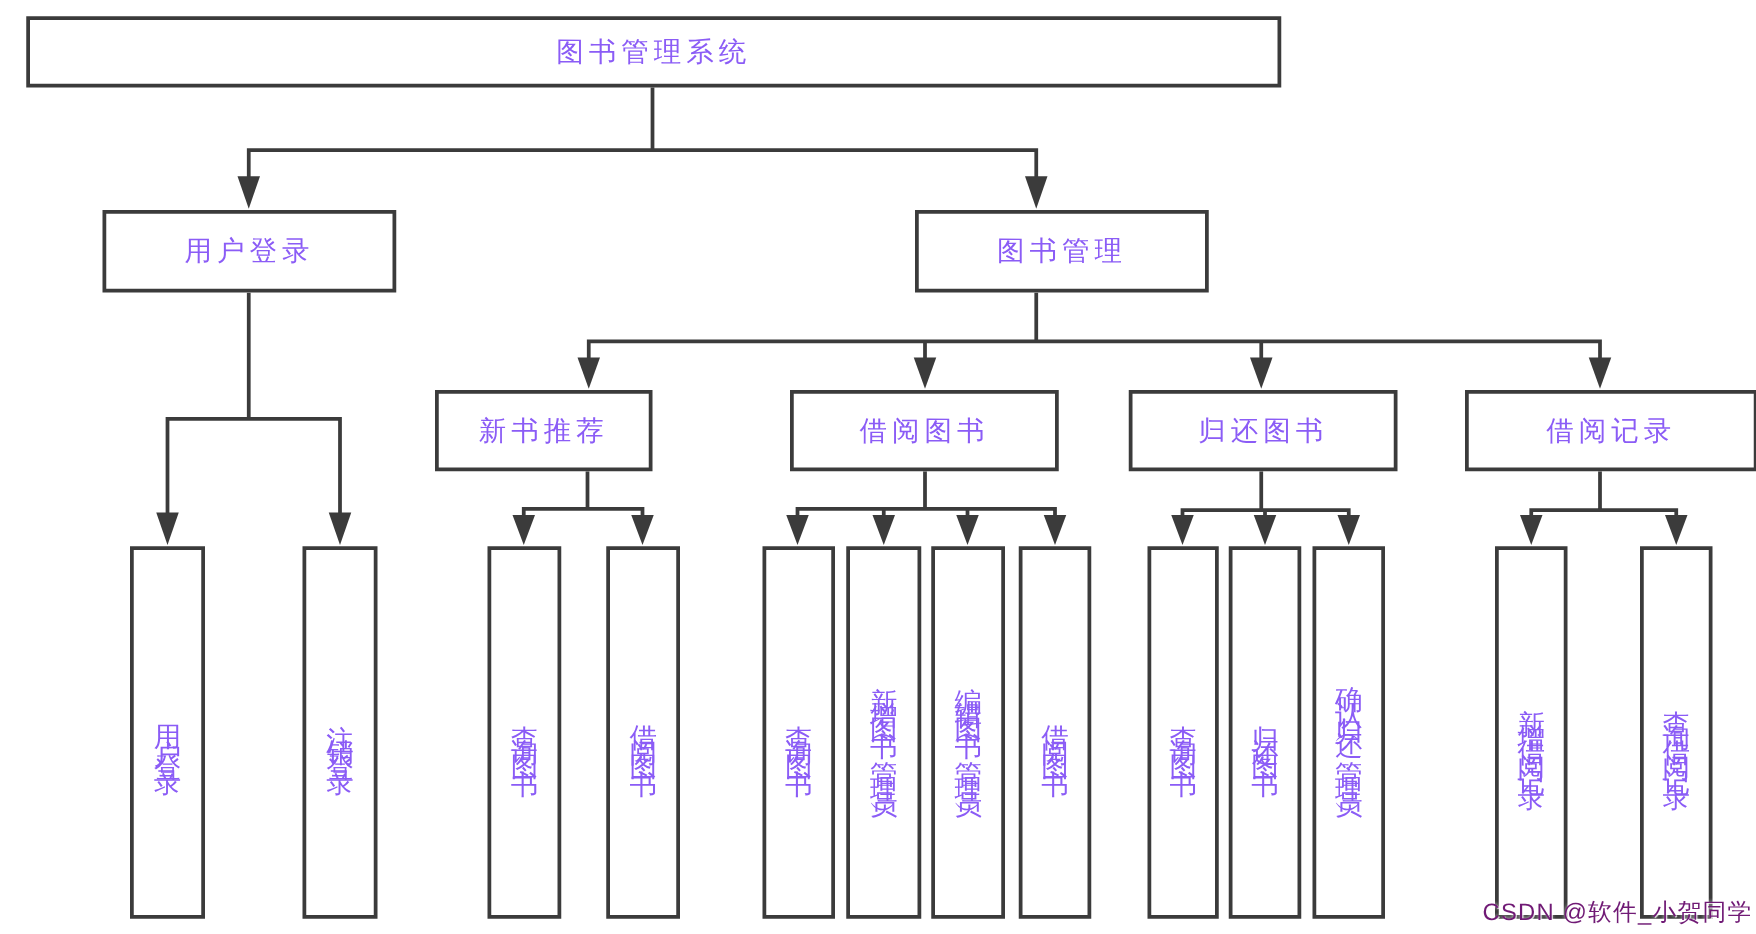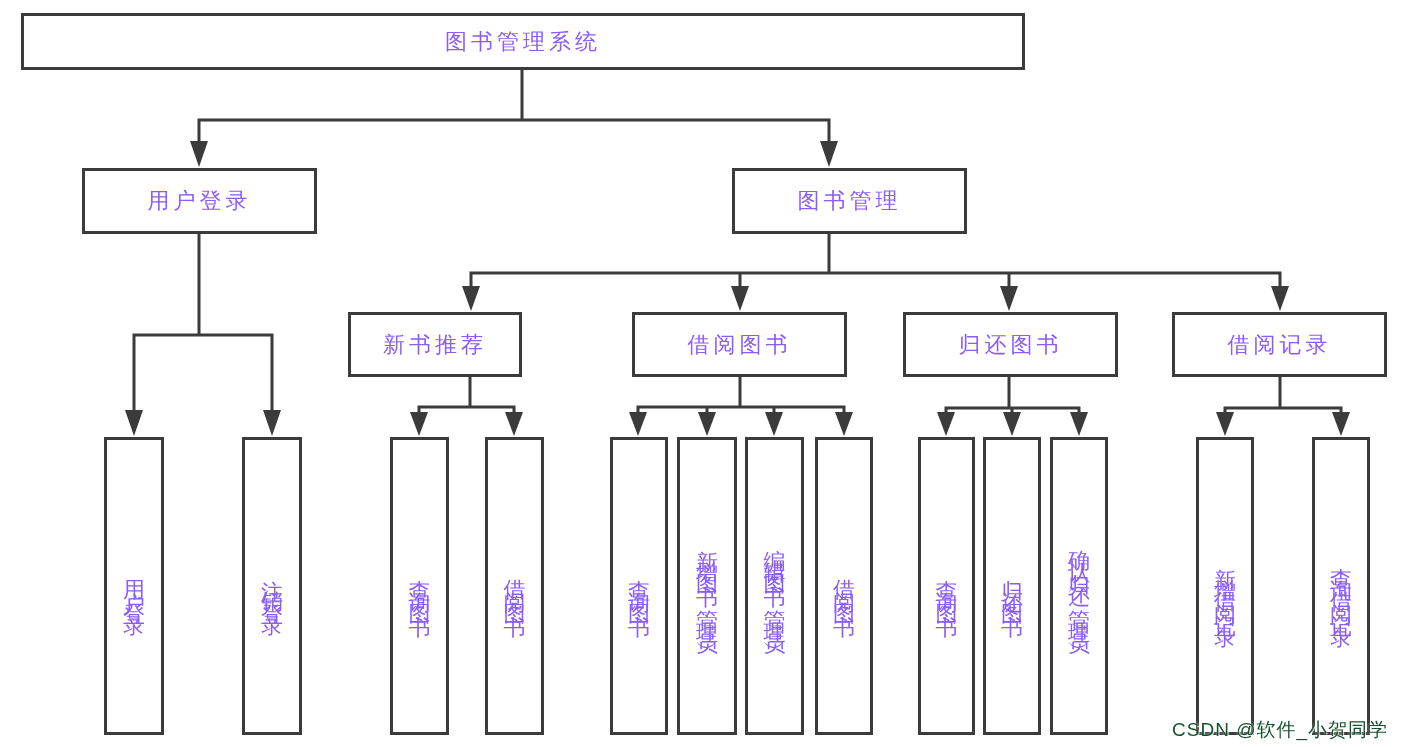--- a/index.html
+++ b/index.html
@@ -27,26 +27,26 @@
   .node.h span{letter-spacing:4px;white-space:nowrap;}
   .node.v span{
     writing-mode:vertical-rl;
     text-orientation:mixed;
     letter-spacing:12px;
     line-height:1;
     white-space:nowrap;
   }
   #watermark{
     position:absolute;
-    right:17px;
+    right:3px;
     bottom:4px;
     z-index:6;
     font-size:19px;
     letter-spacing:1px;
-    color:#14532d;
+    color:#701a75;
     text-shadow:0 0 3px rgba(255,255,255,.95), 1px 1px 0 rgba(255,255,255,.7);
     white-space:nowrap;
   }
 </style>
 </head>
 <body>
 
 <div id="stage">
 
   <svg id="wires" viewBox="0 0 1405 747" fill="none">
@@ -109,21 +109,21 @@
 
   <div class="node h" style="left:348px;top:312px;width:174px;height:65px">
     <span>新书推荐</span>
   </div>
   <div class="node h" style="left:632px;top:312px;width:215px;height:65px">
     <span>借阅图书</span>
   </div>
   <div class="node h" style="left:903px;top:312px;width:215px;height:65px">
     <span>归还图书</span>
   </div>
-  <div class="node h" style="left:1172px;top:312px;width:215px;height:65px">
+  <div class="node h" style="left:1172px;top:312px;width:234px;height:65px">
     <span>借阅记录</span>
   </div>
 
   <div class="node v" style="left:104px;top:437px;width:60px;height:298px">
     <span>用户登录</span>
   </div>
   <div class="node v" style="left:242px;top:437px;width:60px;height:298px">
     <span>注销登录</span>
   </div>
 

